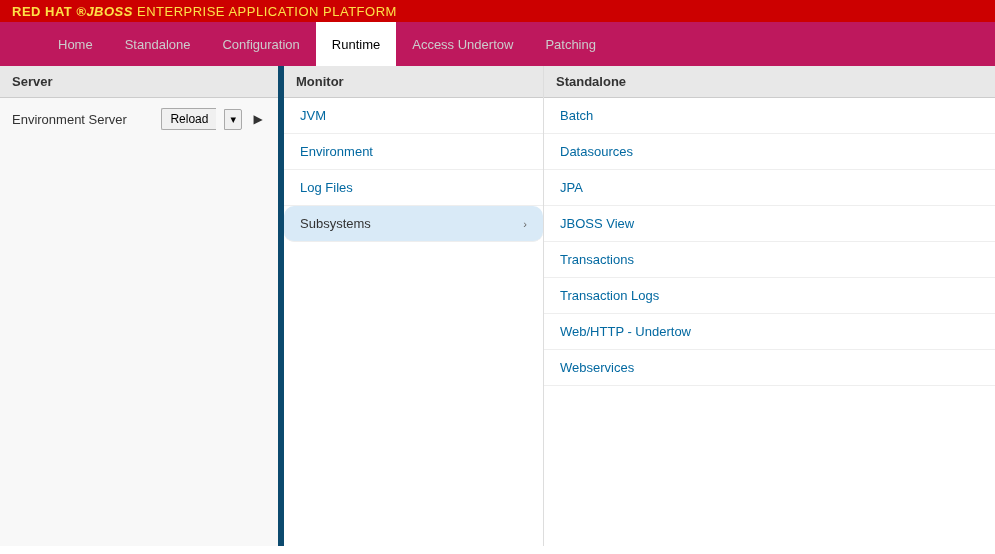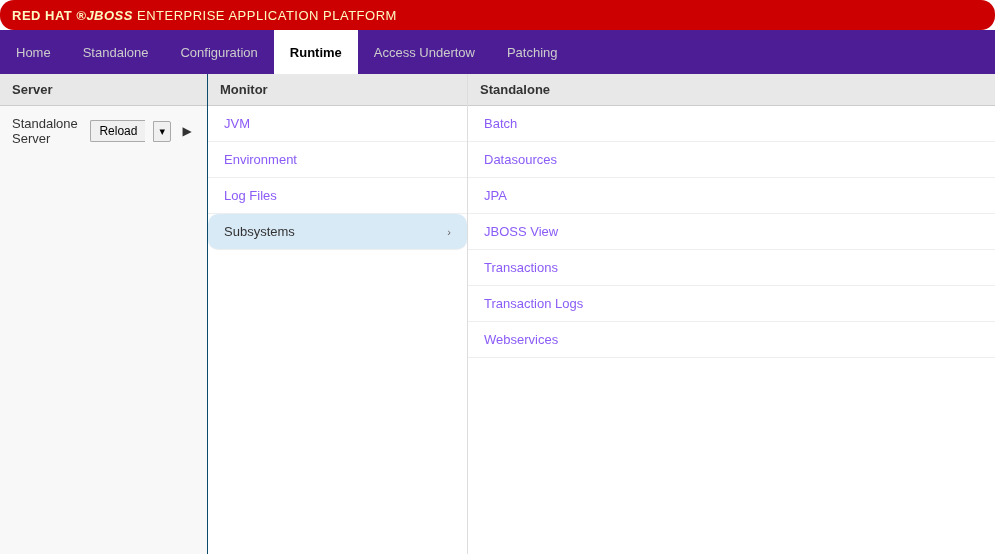--- a/index.html
+++ b/index.html
@@ -1,63 +1,63 @@
 <!DOCTYPE html>
 <html><head>
   <meta charset="utf-8">
   <style>
     * { margin: 0; padding: 0; box-sizing: border-box; }
     body { font-family: Arial, sans-serif; font-size: 13px; background: #fff; width: 995px; height: 554px; overflow: hidden; }
 
     
     #header {
       background: #cc0000;
-      color: #fef9c3;
-      height: 30px;
+      color: #fde047;
+      height: 22px;
       display: flex;
       align-items: center;
       padding: 0 12px;
       font-size: 13px;
       font-weight: bold;
       letter-spacing: 0.5px;
-      border-radius: 14px;
     }
 
     
     #navbar {
-      background: #4c1d95;
+      background: #be185d;
       height: 44px;
       display: flex;
       align-items: stretch;
+      padding-left: 42px;
     }
     .nav-item {
       color: #ccc;
       padding: 0 16px;
       display: flex;
       align-items: center;
       cursor: pointer;
       font-size: 13px;
       white-space: nowrap;
     }
     .nav-item.active {
       background: #fff;
       color: #000;
-      font-weight: bold;
+      font-weight: normal;
     }
 
     
     #content {
       display: flex;
       height: calc(554px - 30px - 44px);
     }
 
     
     #server-panel {
-      width: 208px;
-      border-right: 1px solid #0c4a6e;
+      width: 284px;
+      border-right: 6px solid #0c4a6e;
       background: #f8f8f8;
     }
     .panel-header {
       background: #e8e8e8;
       border-bottom: 1px solid #ccc;
       padding: 8px 12px;
       font-weight: bold;
       font-size: 13px;
       color: #333;
     }
@@ -103,21 +103,21 @@
     #monitor-panel {
       width: 260px;
       border-right: 1px solid #ddd;
       background: #fff;
     }
     .menu-item {
       padding: 10px 16px;
       border-bottom: 1px solid #eee;
       cursor: pointer;
       font-size: 13px;
-      color: #8b5cf6;
+      color: #0369a1;
       display: flex;
       align-items: center;
       justify-content: space-between;
     }
     .menu-item.active {
       background: #d9eaf7;
       color: #333;
       border-radius: 10px;
     }
     .menu-item .chevron {
@@ -147,21 +147,21 @@
     <div class="nav-item active">Runtime</div>
     <div class="nav-item">Access Undertow</div>
     <div class="nav-item">Patching</div>
   </div>
 
 <div id="content">
 
   <div id="server-panel">
     <div class="panel-header">Server</div>
     <div class="server-row">
-      <span class="server-name">Standalone Server</span>
+      <span class="server-name">Environment Server</span>
       <button class="reload-btn">Reload</button>
       <button class="reload-dropdown">▾</button>
       <div class="arrow-right">▶</div>
     </div>
   </div>
 
   <div id="monitor-panel">
     <div class="panel-header">Monitor</div>
     <div id="monitor-menu">
         <div class="menu-item">
@@ -195,17 +195,20 @@
         <div class="menu-item">
           <span>JBOSS View</span>
         </div>
         <div class="menu-item">
           <span>Transactions</span>
         </div>
         <div class="menu-item">
           <span>Transaction Logs</span>
         </div>
         <div class="menu-item">
+          <span>Web/HTTP - Undertow</span>
+        </div>
+        <div class="menu-item">
           <span>Webservices</span>
         </div>
       </div>
   </div>
 </div>
 
 </body></html>

